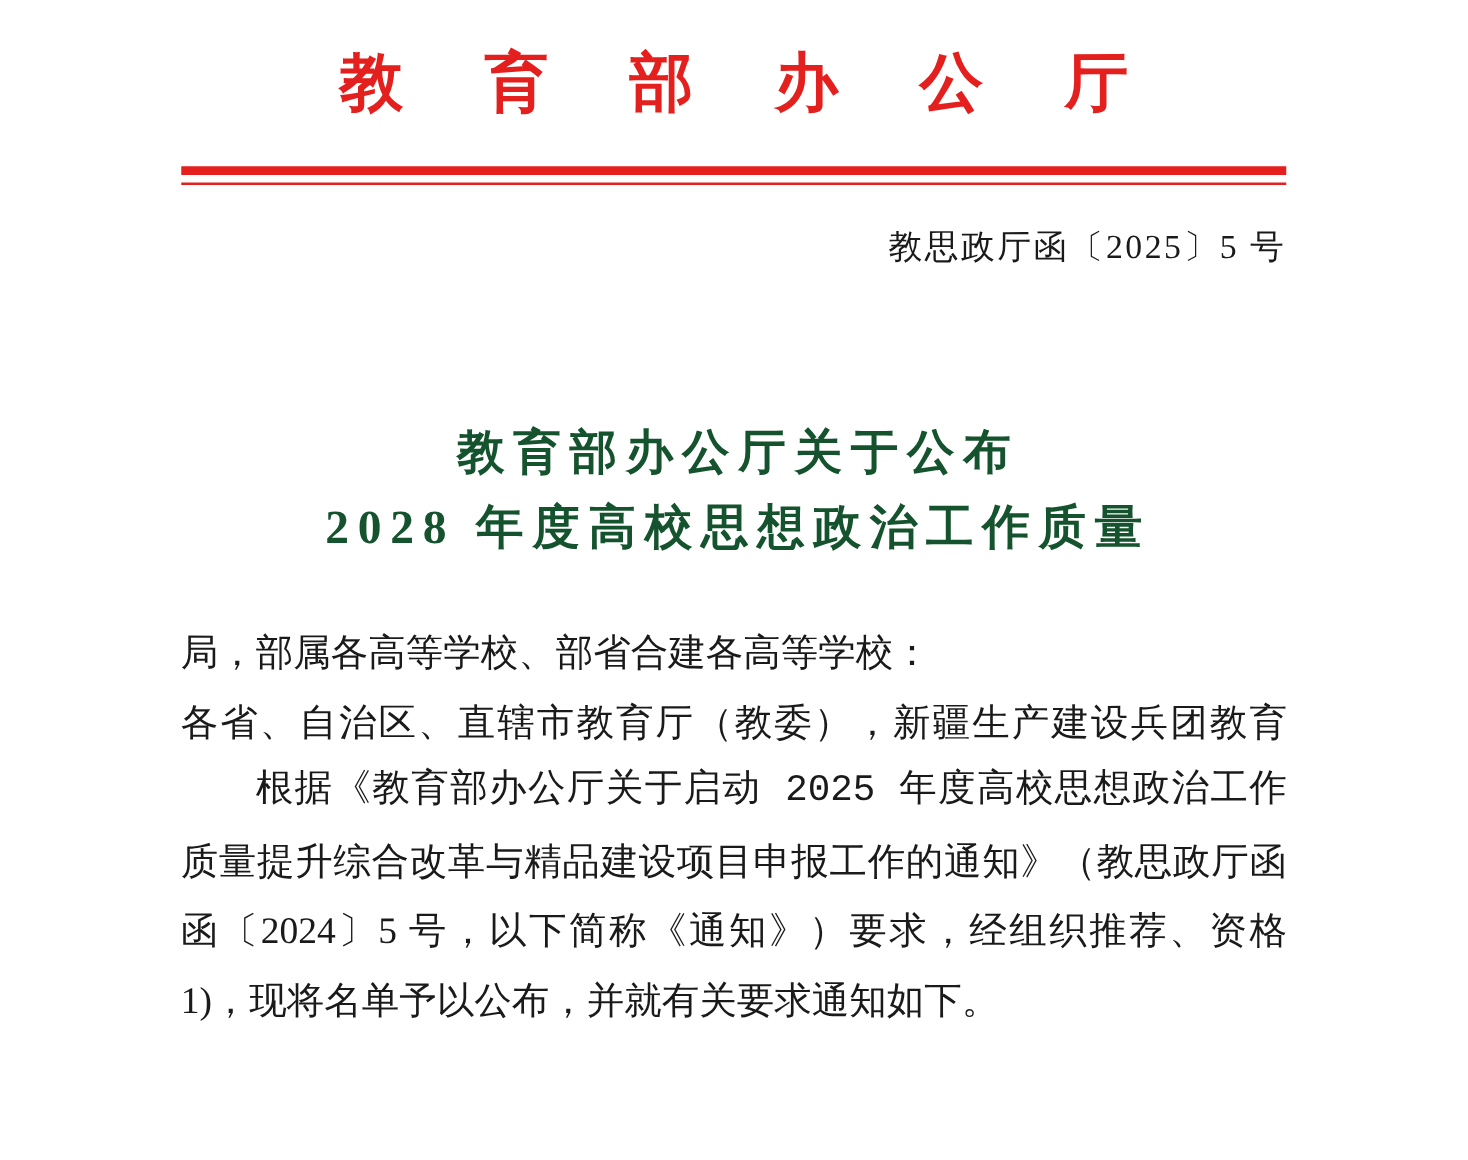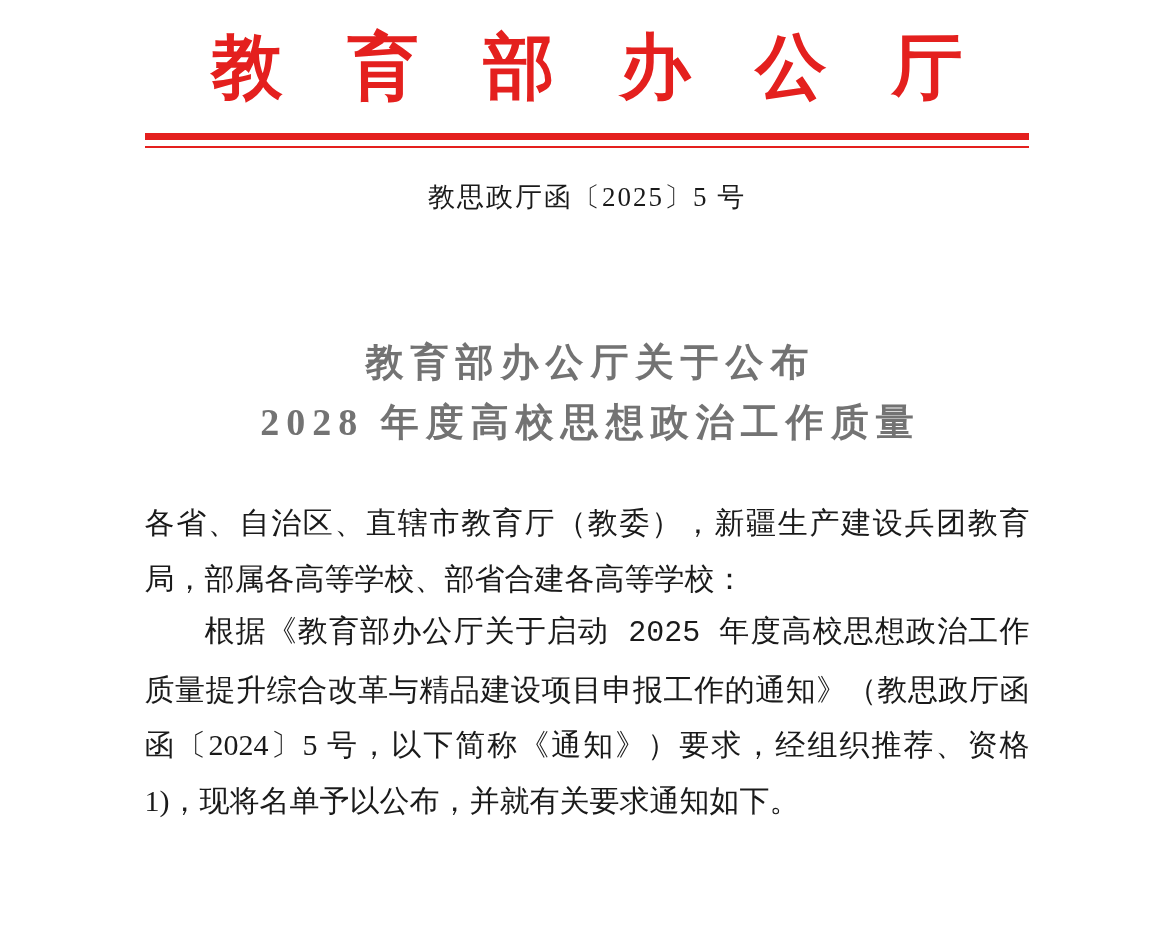--- a/index.html
+++ b/index.html
@@ -12,21 +12,21 @@
     width: 1174px;
     height: 928px;
     background: #ffffff;
     overflow: hidden;
     font-family: "Liberation Serif", serif;
     color: #1a1a1a;
   }
   
   .agency {
     margin: 28px 0 0 0;
-    font-size: 71px;
+    font-size: 51px;
     line-height: 78px;
     font-weight: 700;
     text-align: center;
     color: #e4201e;
     letter-spacing: 65px;
     text-indent: 65px;
     white-space: nowrap;
   }
   .rule {
     width: 884px;
@@ -39,34 +39,34 @@
   .rule-thin {
     height: 2px;
     margin-top: 6px;
     background: #e4201e;
   }
   .doc-number {
     width: 884px;
     margin: 32px auto 0 auto;
     font-size: 27px;
     line-height: 34px;
-    text-align: center;
+    text-align: right;
     letter-spacing: 2px;
     color: #1a1a1a;
   }
   
   .title {
     width: 960px;
     margin: 118px auto 0 auto;
     text-align: center;
     font-weight: 700;
     font-size: 38px;
     line-height: 60px;
     letter-spacing: 7px;
-    color: #737373;
+    color: #14532d;
   }
   .title-line {
     text-indent: 7px;
     white-space: nowrap;
   }
   
   .bodytext {
     width: 885px;
     margin: 43px auto 0 auto;
     font-size: 30px;
@@ -105,22 +105,22 @@
   <main>
 
     <div class="title">
       <div class="title-line">教育部办公厅关于公布</div>
       <div class="title-line">2028 年度高校思想政治工作质量</div>
     </div>
 
     <div class="bodytext">
 
       <div>
+        <div class="line">局，部属各高等学校、部省合建各高等学校：</div>
         <div class="line full">各省、自治区、直辖市教育厅（教委），新疆生产建设兵团教育</div>
-        <div class="line">局，部属各高等学校、部省合建各高等学校：</div>
       </div>
 
       <div>
         <div class="line full indent">根据《教育部办公厅关于启动 2025 年度高校思想政治工作</div>
         <div class="line full">质量提升综合改革与精品建设项目申报工作的通知》（教思政厅函</div>
         <div class="line full">函〔2024〕5 号，以下简称《通知》）要求，经组织推荐、资格</div>
         <div class="line">1)，现将名单予以公布，并就有关要求通知如下。</div>
       </div>
 
     </div>

